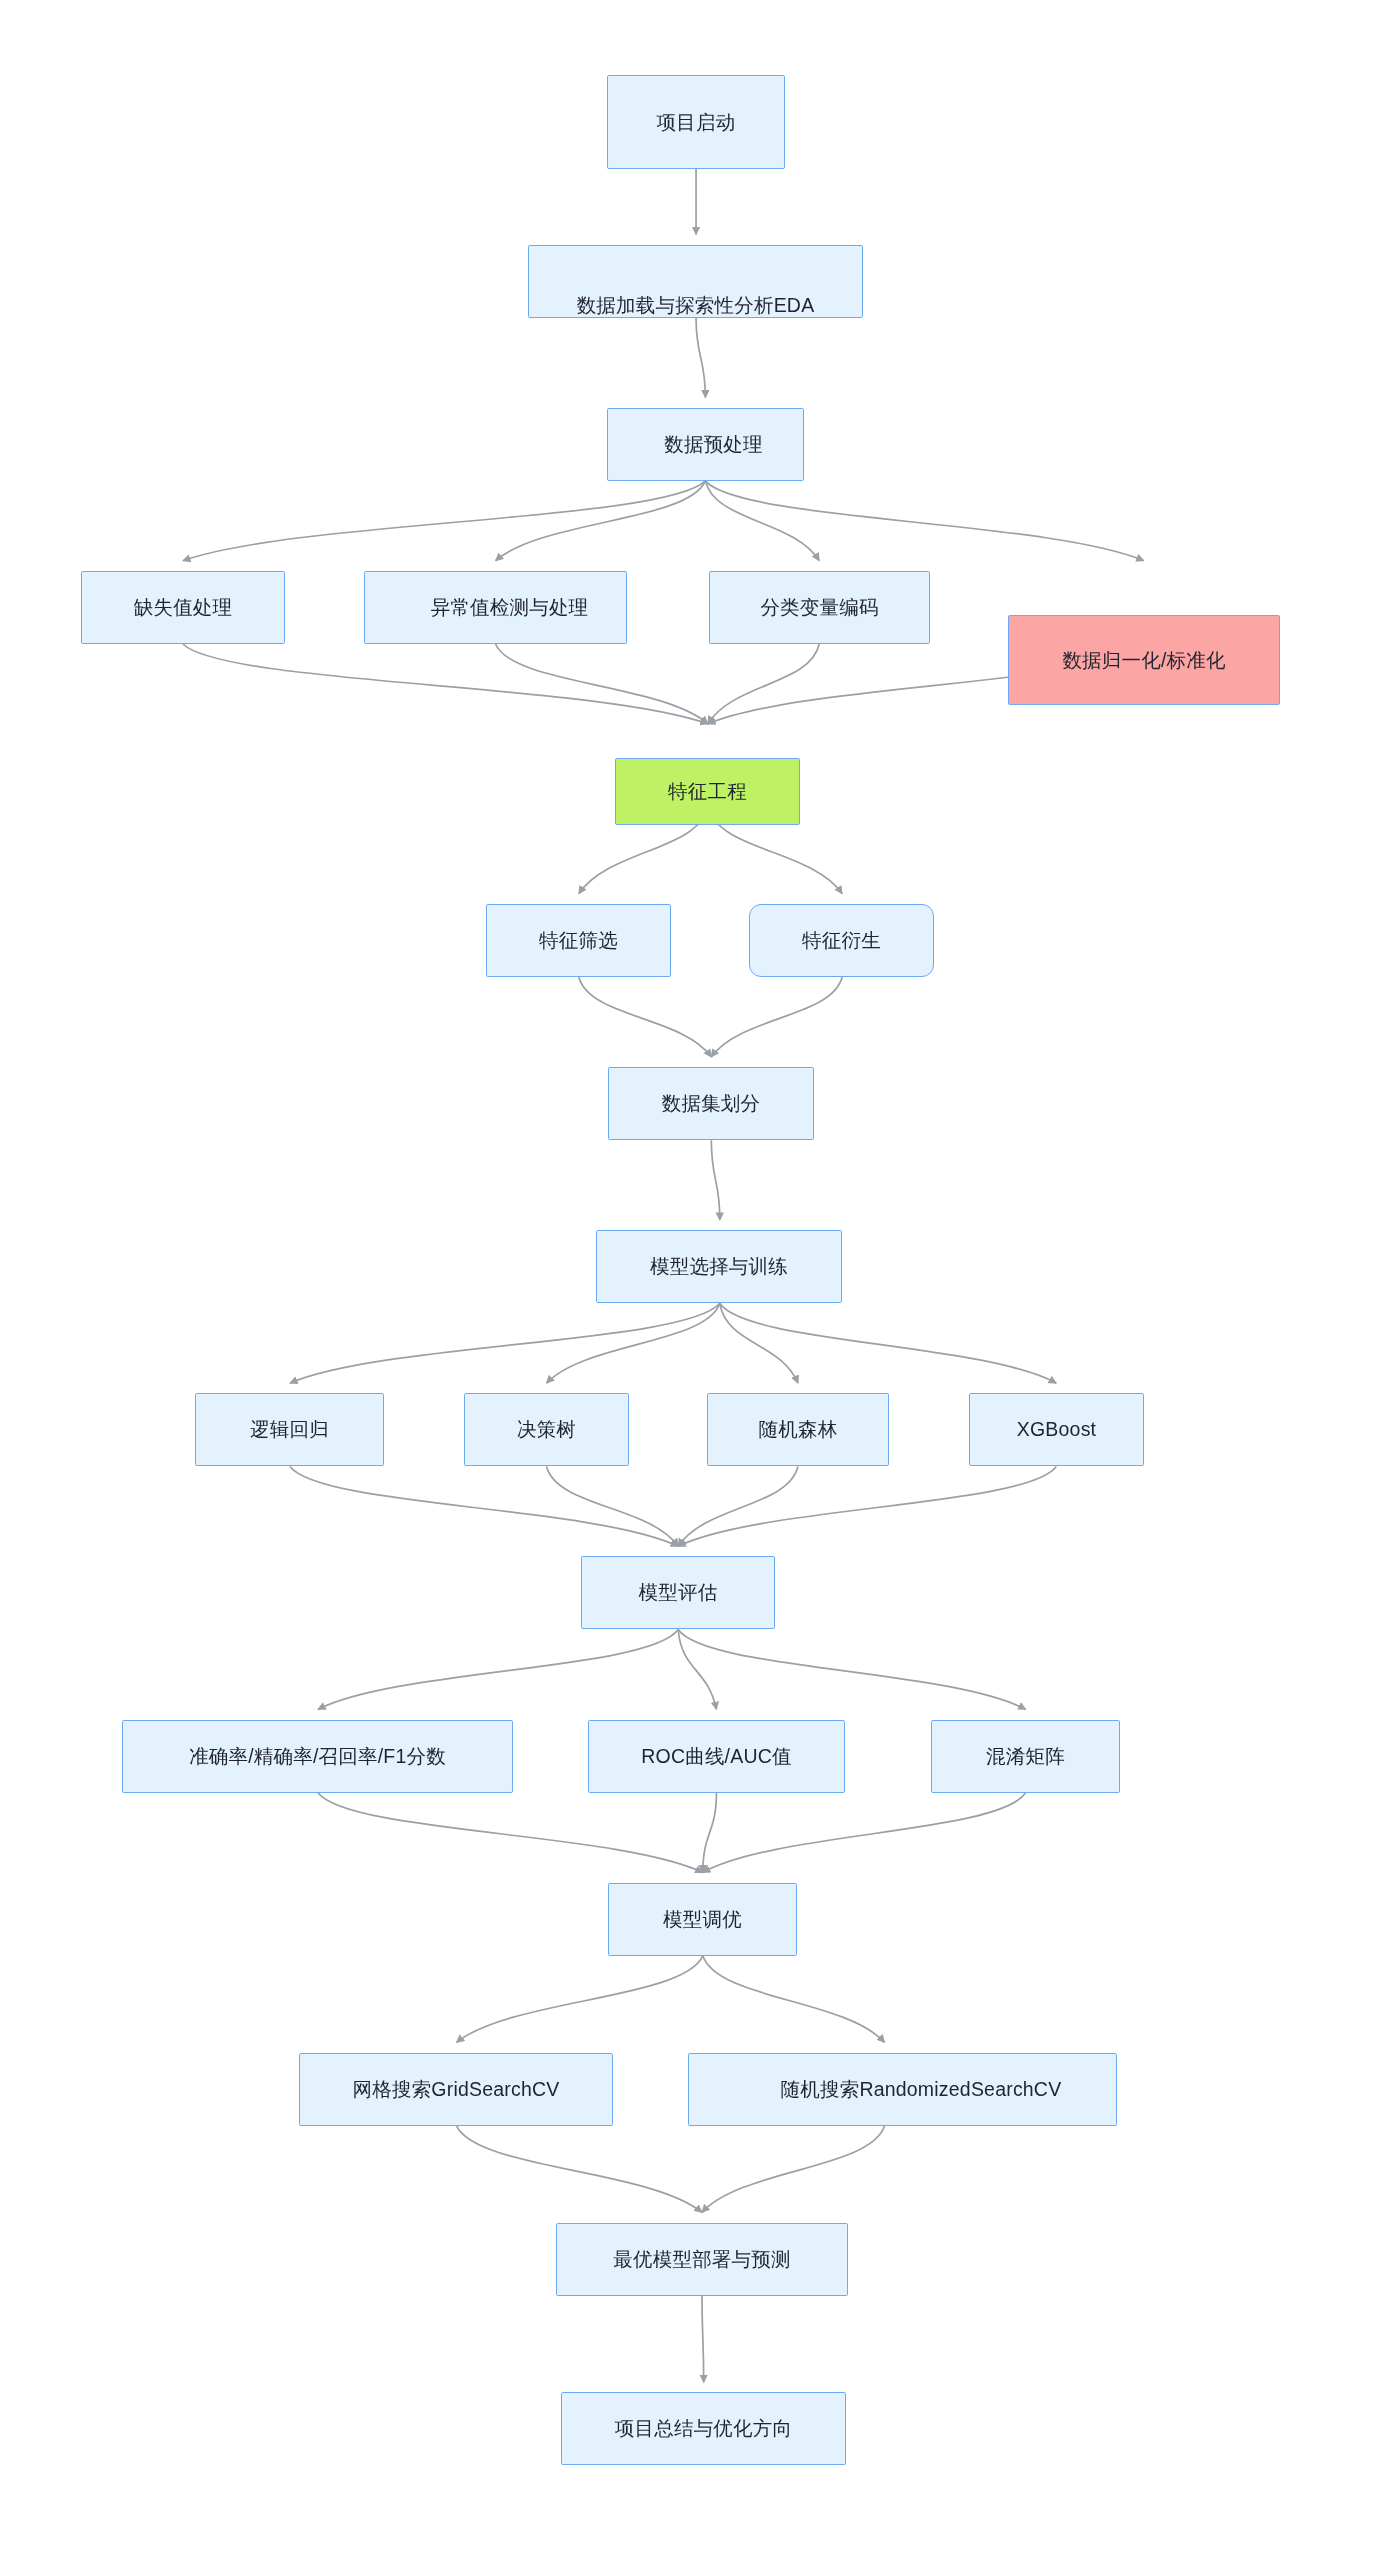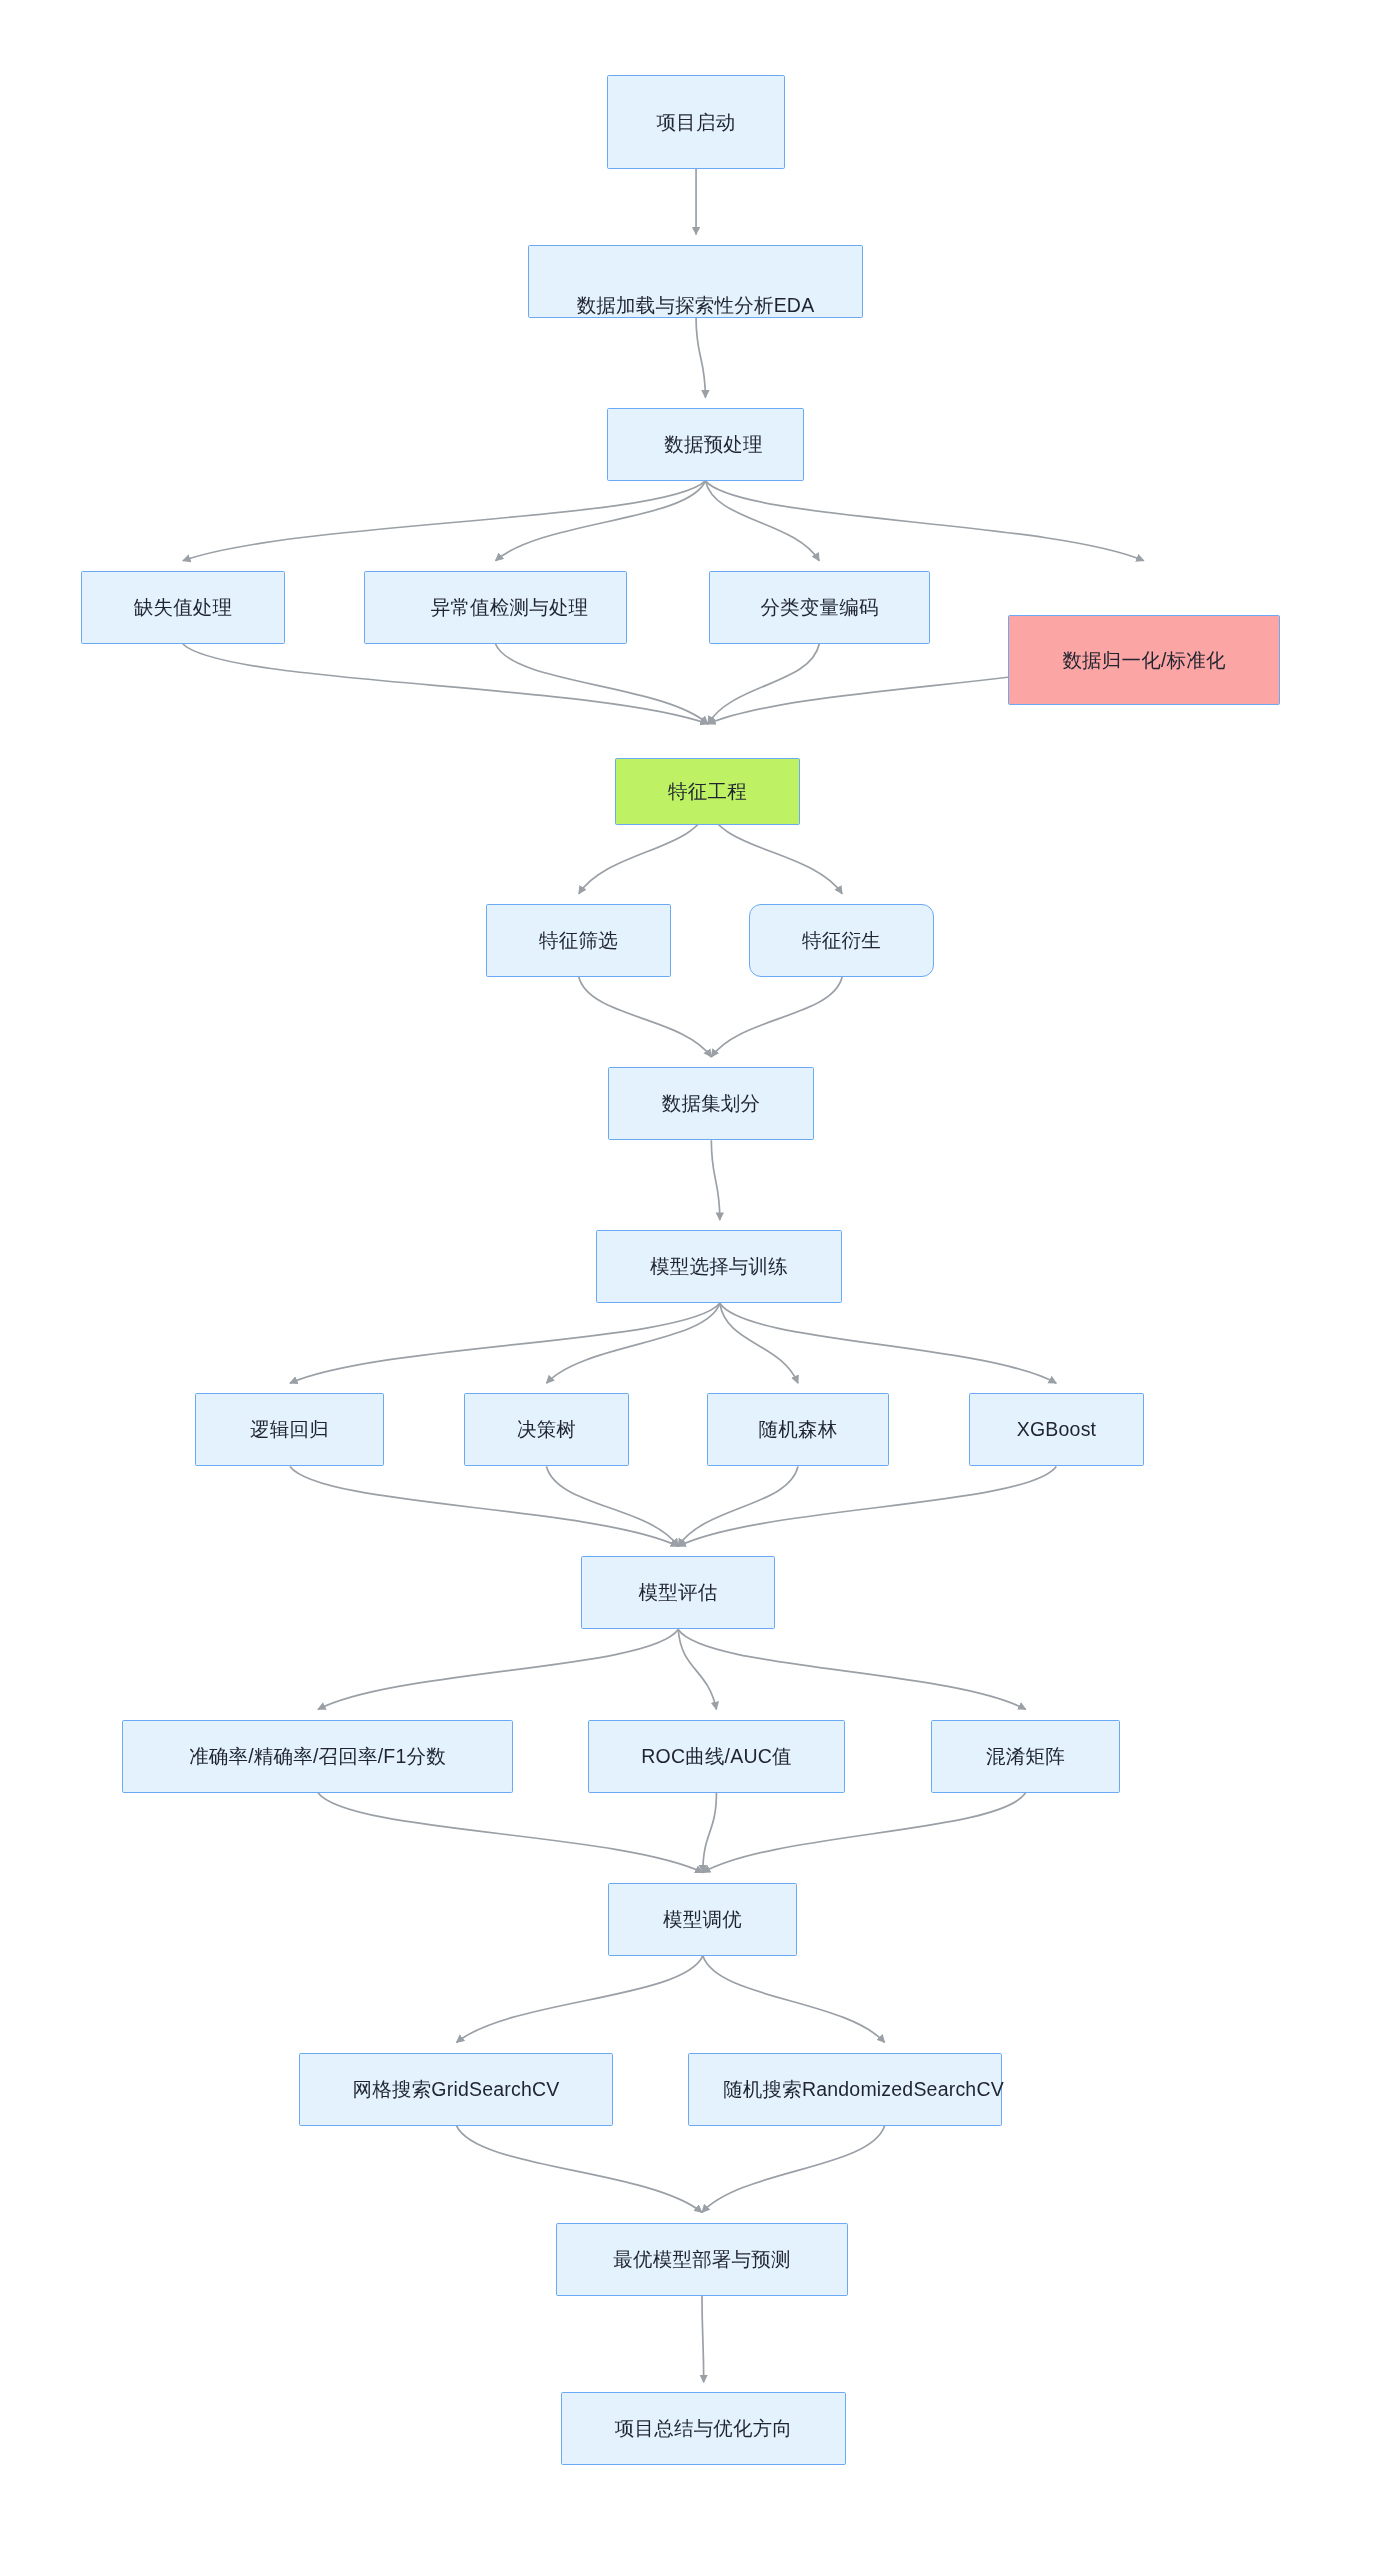--- a/index.html
+++ b/index.html
@@ -134,21 +134,21 @@
       </div>
       <div class="node" style="left: 931px; top: 1720px; width: 189px; height: 73px; background: rgb(227, 242, 253); border-color: rgb(106, 169, 244); color: rgb(31, 36, 48);">
         <span>混淆矩阵</span>
       </div>
       <div class="node" style="left: 608px; top: 1883px; width: 189px; height: 73px; background: rgb(227, 242, 253); border-color: rgb(106, 169, 244); color: rgb(31, 36, 48);">
         <span>模型调优</span>
       </div>
       <div class="node" style="left: 299px; top: 2053px; width: 314px; height: 73px; background: rgb(227, 242, 253); border-color: rgb(106, 169, 244); color: rgb(31, 36, 48);">
         <span>网格搜索GridSearchCV</span>
       </div>
-      <div class="node" style="left: 688px; top: 2053px; width: 314px; height: 73px; background: rgb(227, 242, 253); border-color: rgb(106, 169, 244); color: rgb(31, 36, 48); padding-left: 37px;">
+      <div class="node" style="left: 688px; top: 2053px; width: 429px; height: 73px; background: rgb(227, 242, 253); border-color: rgb(106, 169, 244); color: rgb(31, 36, 48); padding-left: 37px;">
         <span>随机搜索RandomizedSearchCV</span>
       </div>
       <div class="node" style="left: 556px; top: 2223px; width: 292px; height: 73px; background: rgb(227, 242, 253); border-color: rgb(106, 169, 244); color: rgb(31, 36, 48);">
         <span>最优模型部署与预测</span>
       </div>
       <div class="node" style="left: 561px; top: 2392px; width: 285px; height: 73px; background: rgb(227, 242, 253); border-color: rgb(106, 169, 244); color: rgb(31, 36, 48);">
         <span>项目总结与优化方向</span>
       </div>
     </div>
 </div>

